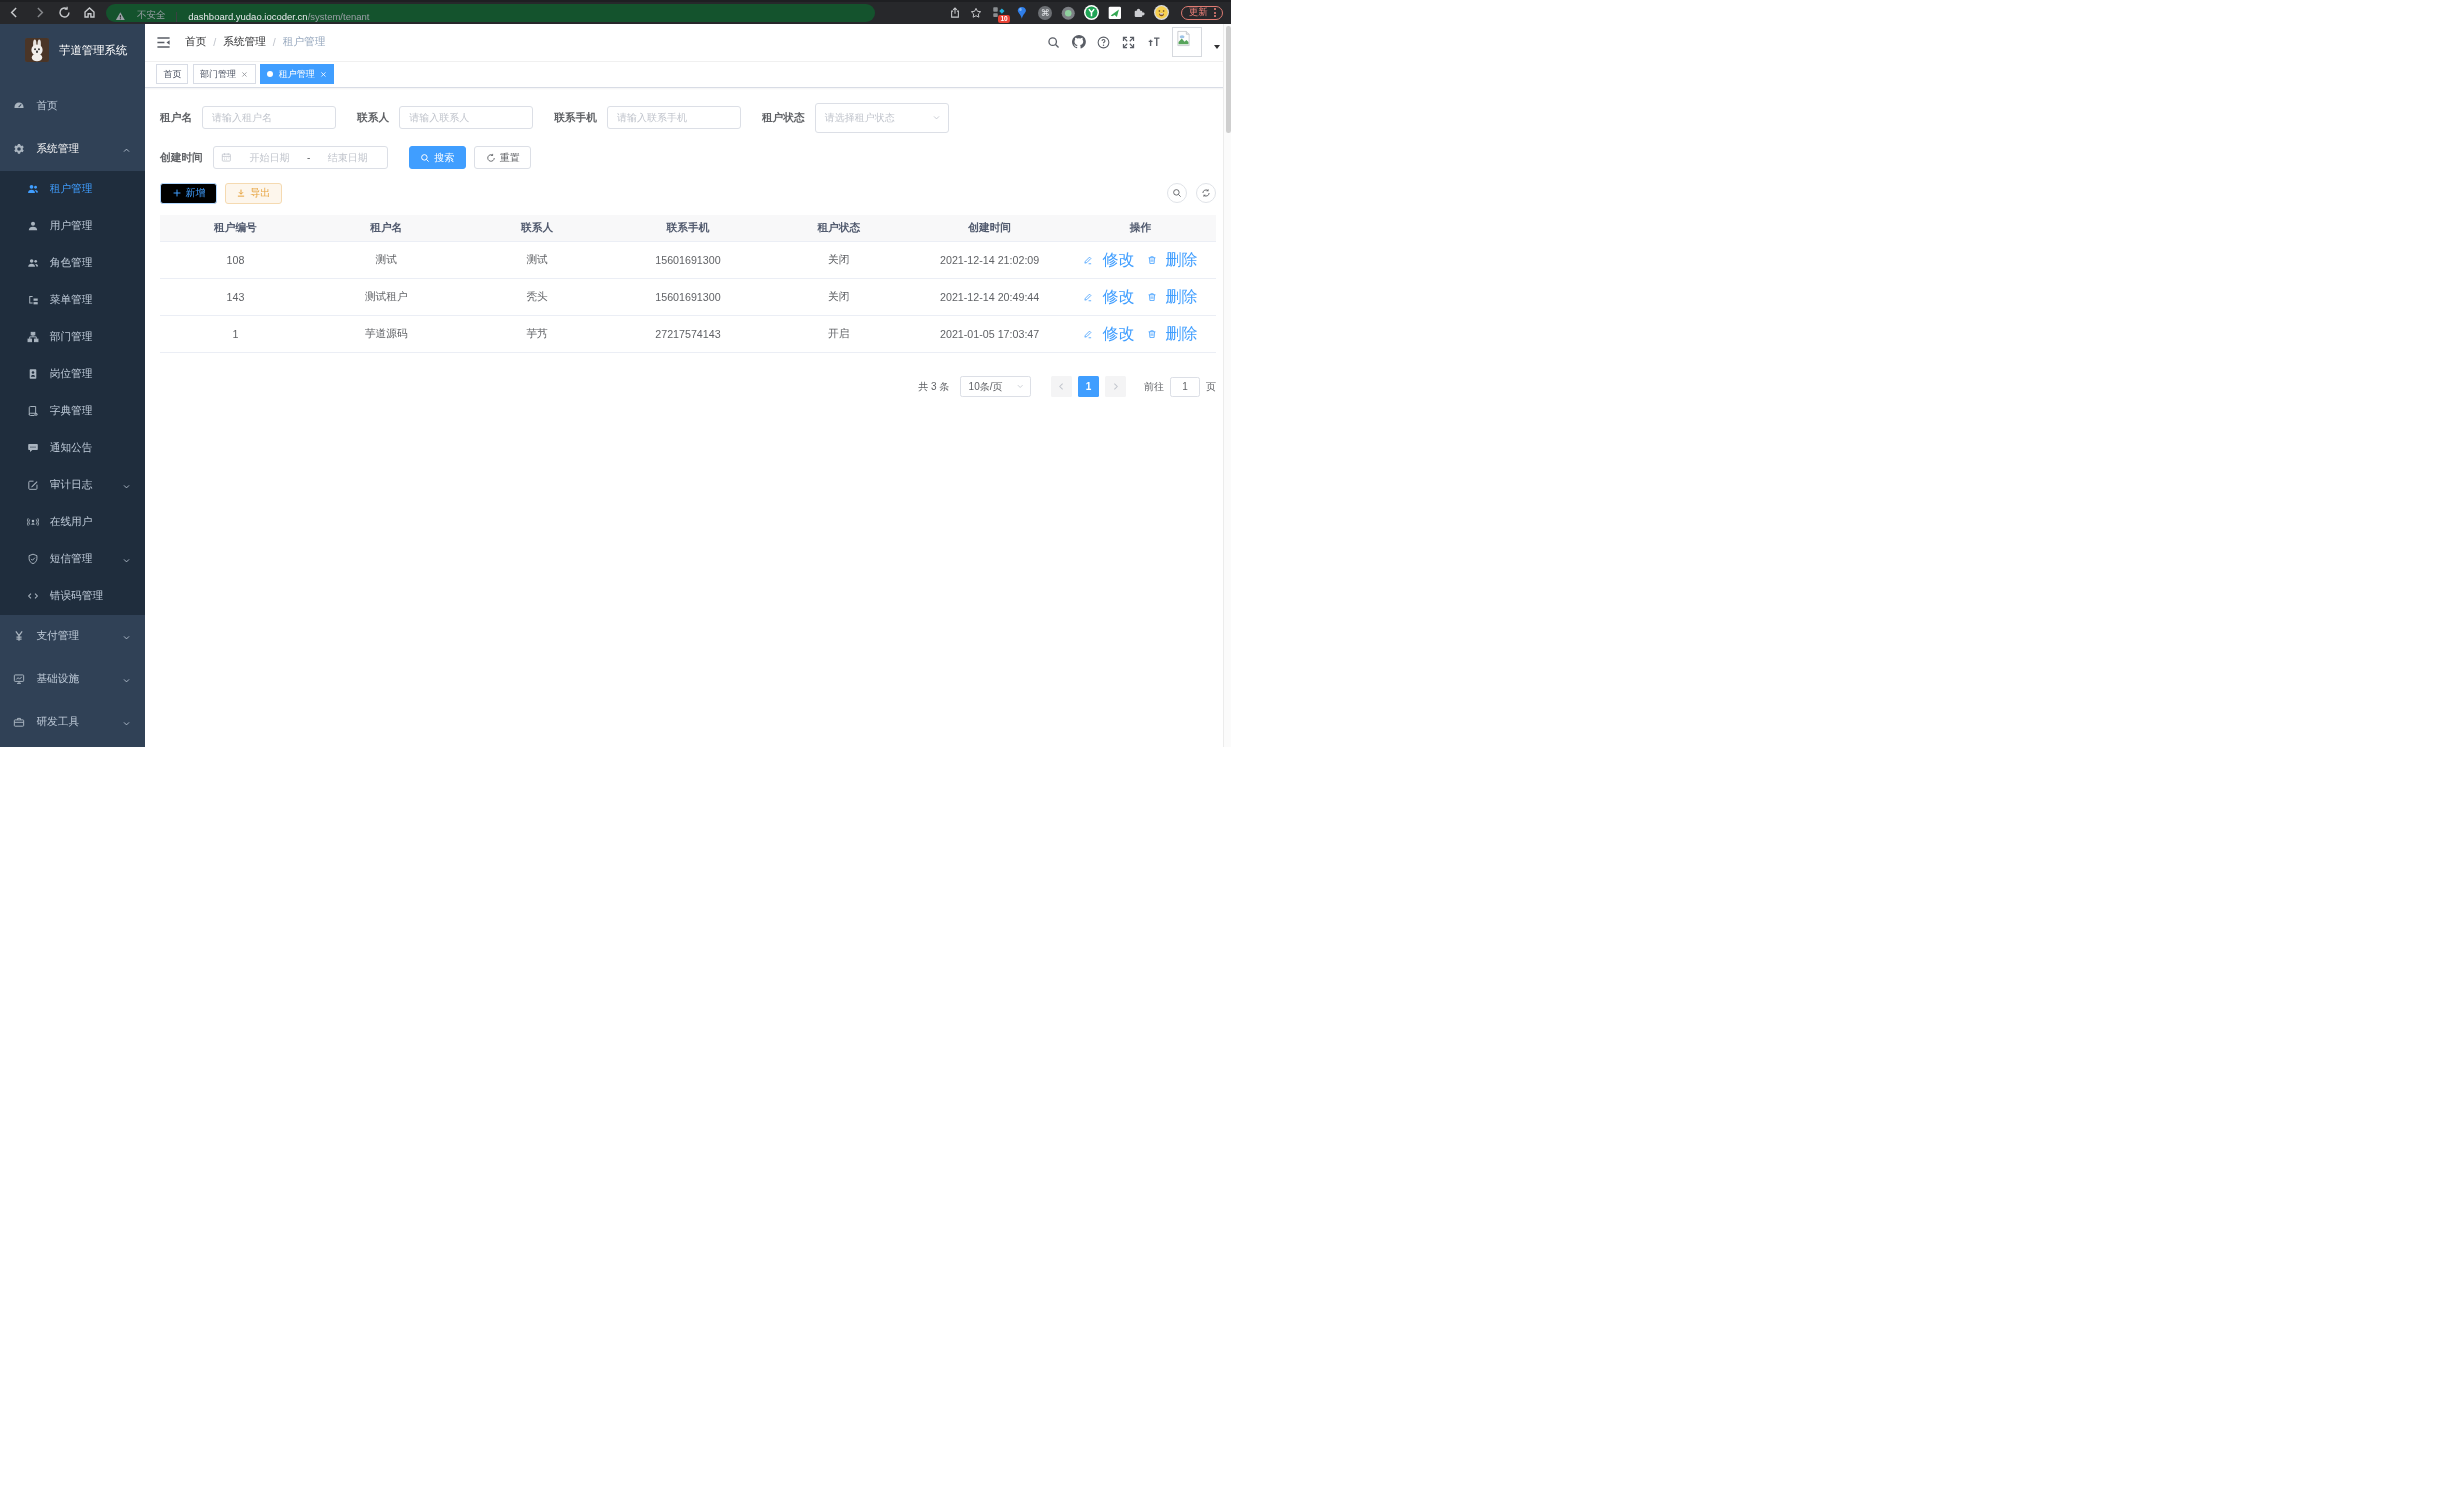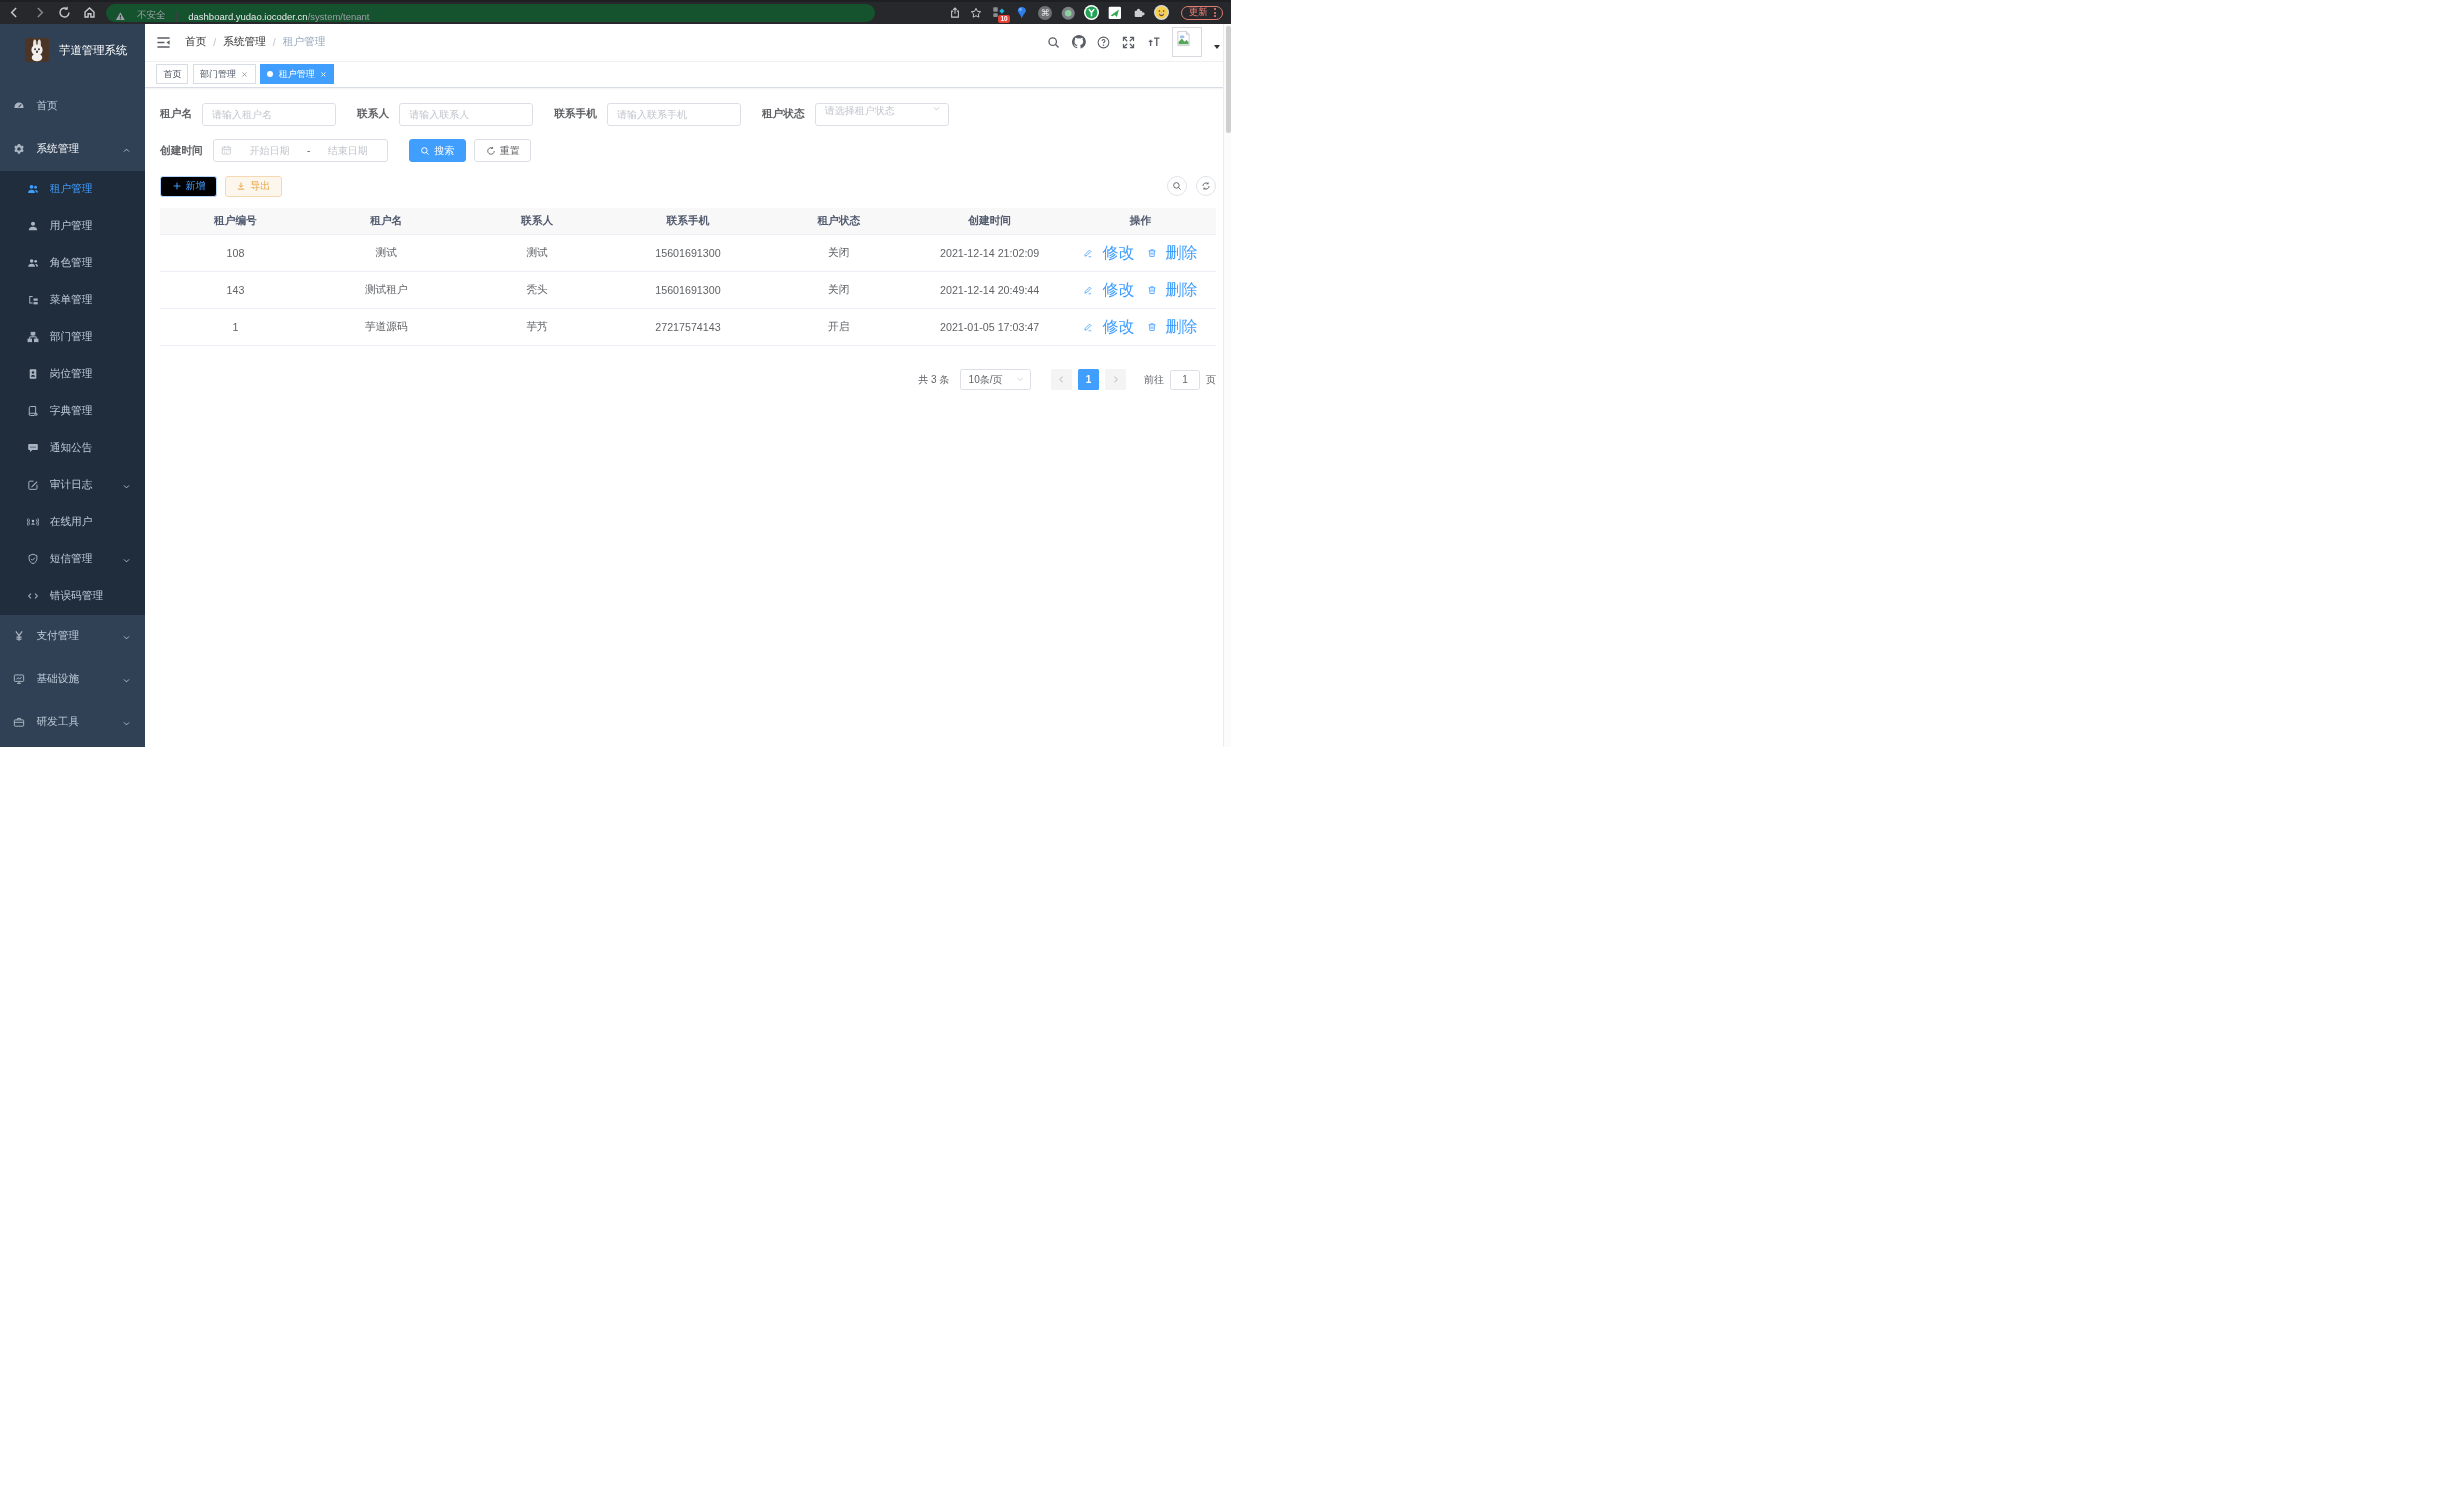--- a/index.html
+++ b/index.html
@@ -57,21 +57,21 @@
   .tag .x { width:9px; height:9px; display:flex; align-items:center; justify-content:center; border-radius:50%; }
   .tag.active { background:#409eff; border-color:#409eff; color:#fff; }
   .tag.active .dot { width:6px; height:6px; border-radius:50%; background:#fff; margin-right:1.5px; }
 
   .content { flex:1; padding:15px 15px 0 15px; position:relative; background:#fff; }
   .frow { display:flex; align-items:center; margin-bottom:13.7px; }
   .fitem { display:flex; align-items:center; margin-right:21px; }
   .flabel { font-size:10.7px; font-weight:bold; color:#606266; margin-right:10px; white-space:nowrap; }
   .tinput { width:134px; height:23px; border:0.8px solid #dcdfe6; border-radius:3px; padding:0 9px; font-size:10px; color:#606266; outline:none; background:#fff; }
   .tinput::placeholder { color:#c0c4cc; }
-  .fselect { width:134px; height:23px; border:0.8px solid #dcdfe6; border-radius:3px; display:flex; padding:0 6.9px 0 9px; font-size:10px; color:#c0c4cc; background:#fff; cursor:pointer; }
+  .fselect { width:134px; height:30px; border:0.8px solid #dcdfe6; border-radius:3px; display:flex; align-items:center; padding:0 6.9px 0 9px; font-size:10px; color:#c0c4cc; background:#fff; cursor:pointer; }
   .fselect .ph { flex:1; }
   .drange { width:175px; height:23px; border:0.8px solid #dcdfe6; border-radius:3px; display:flex; align-items:center; padding:0 7.6px; font-size:10px; color:#c0c4cc; gap:6px; background:#fff; cursor:pointer; }
   .drange .dph { flex:1; text-align:center; }
   .btn { height:23px; border-radius:3px; font-size:10px; display:inline-flex; align-items:center; gap:3.8px; padding:0 10.7px; border:0.8px solid #dcdfe6; background:#fff; color:#606266; cursor:pointer; }
   .btn-primary { background:#409eff; border-color:#409eff; color:#fff; }
   .btn-pblue { background:#000000; border-color:#b3d8ff; color:#409eff; height:21px; }
   .btn-pwarn { background:#fdf6ec; border-color:#f5dab1; color:#e6a23c; height:21px; margin-left:7.6px; }
   .bic { width:10px; height:10px; display:flex; align-items:center; }
   .toolbar { display:flex; align-items:center; margin:3px 0 10.7px 0; }
   .tb-r { margin-left:auto; display:flex; gap:9px; }

